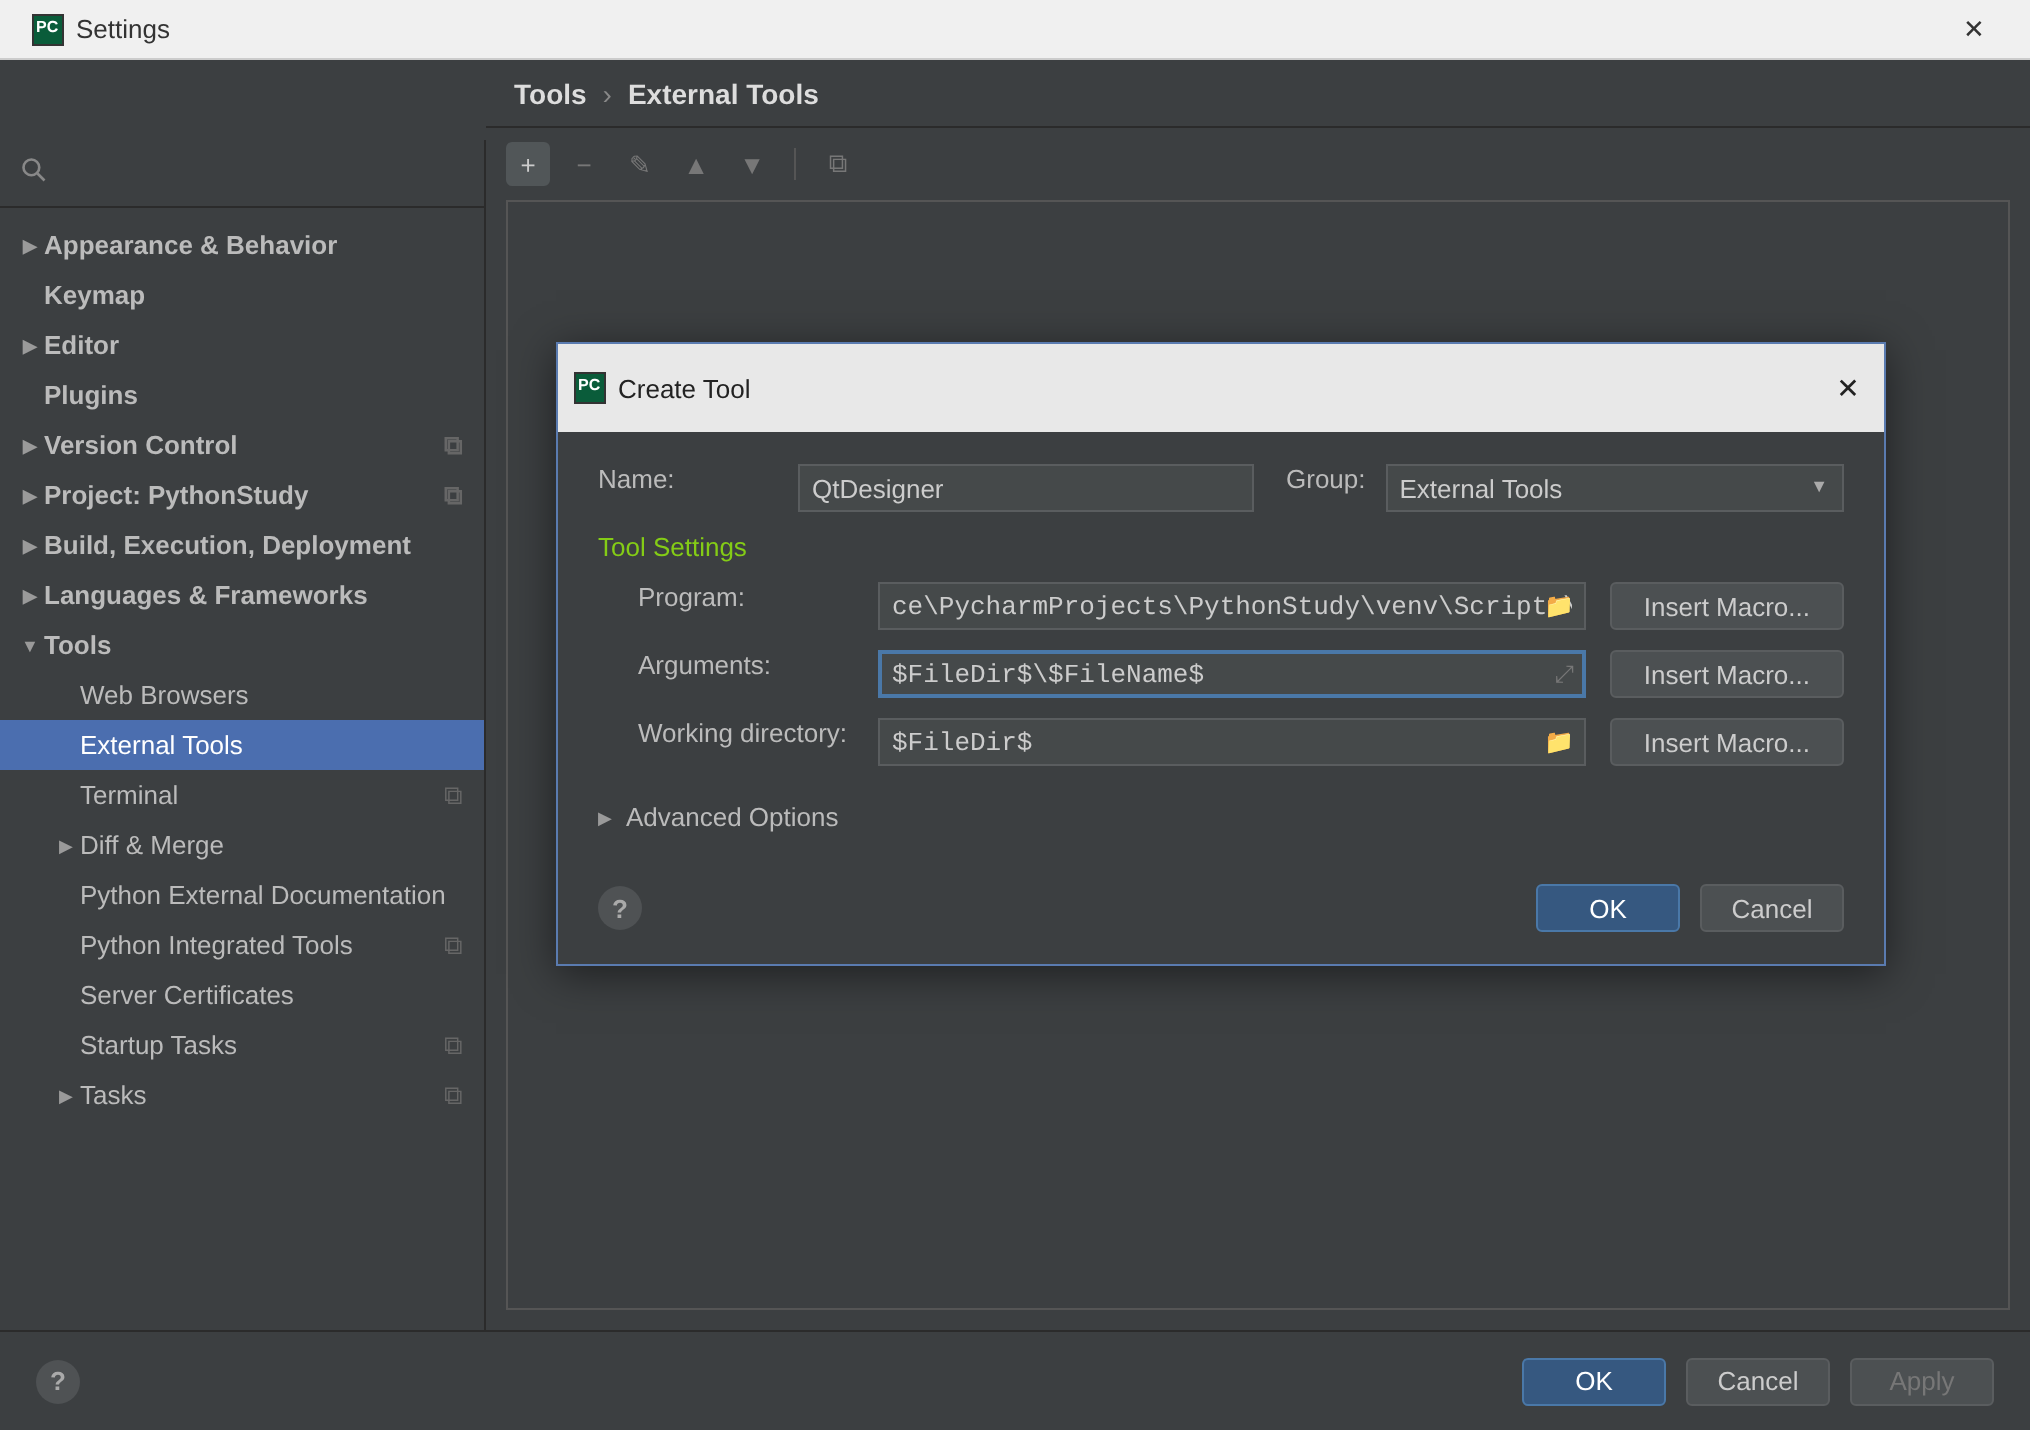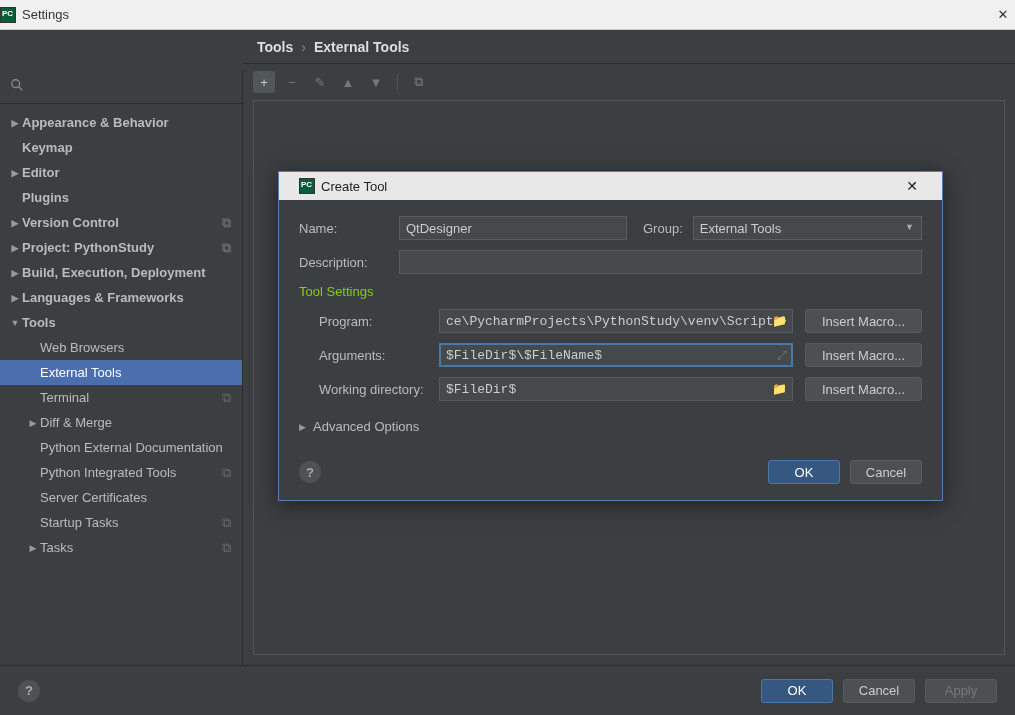--- a/index.html
+++ b/index.html
@@ -1,17 +1,17 @@
 <!DOCTYPE html>
 <html><head>
 <meta charset="utf-8">
 <style>
 * { box-sizing: border-box; margin: 0; padding: 0; }
 html, body { width: 1015px; height: 715px; overflow: hidden; font-family: "Segoe UI", Arial, sans-serif; font-size: 13px; background: #3c3f41; color: #bbbbbb; }
-.titlebar { height: 30px; background: #f0f0f0; display: flex; align-items: center; padding: 0 0; color: #333; border-bottom: 1px solid #ccc; }
+.titlebar { height: 30px; background: #f0f0f0; display: flex; align-items: center; padding: 0 16px; color: #333; border-bottom: 1px solid #ccc; }
 .titlebar .tb-icon { width: 16px; height: 16px; background: #0a5c3a; border: 1px solid #333; margin-right: 6px; position: relative; }
 .titlebar .tb-icon::after { content: "PC"; position: absolute; font-size: 8px; color: #fff; left: 1px; top: 1px; font-weight: bold; }
 .titlebar .tb-title { flex: 1; }
 .titlebar .tb-close { width: 24px; text-align: center; }
 .body { display: flex; height: calc(100% - 30px - 50px); background: #3c3f41; }
 .sidebar { width: 243px; background: #3c3f41; border-right: 1px solid #2b2b2b; display: flex; flex-direction: column; margin-top: 40px; }
 .search { height: 34px; display: flex; align-items: center; padding: 0 10px; border-bottom: 1px solid #2b2b2b; }
 .search .sicon { width: 20px; color: #888; }
 .search input { flex: 1; background: transparent; border: none; outline: none; color: #bbb; font-size: 13px; }
 .tree { flex: 1; overflow: auto; padding-top: 6px; }
@@ -33,27 +33,27 @@
 .toolbar .tbtn.active { background: #515658; color: #ccc; }
 .canvas { flex: 1; margin: 0 10px 10px 10px; border: 1px solid #555; background: #3c3f41; position: relative; }
 .footer { height: 50px; background: #3c3f41; border-top: 1px solid #2b2b2b; display: flex; align-items: center; padding: 0 18px; }
 .footer .help { width: 22px; height: 22px; border-radius: 50%; background: #4f5254; color: #aaa; display: flex; align-items: center; justify-content: center; font-weight: bold; font-size: 13px; }
 .footer .spacer { flex: 1; }
 .btn { height: 24px; min-width: 72px; padding: 0 14px; background: #4c5052; border: 1px solid #5a5d5f; color: #ccc; border-radius: 3px; font-size: 13px; display: inline-flex; align-items: center; justify-content: center; margin-left: 10px; cursor: pointer; }
 .btn.primary { background: #365880; border-color: #4a78a8; color: #fff; }
 .btn.disabled { color: #777; }
 
 .dialog { position: absolute; left: 279px; top: 174px; width: 665px; background: #3c3f41; border: 1px solid #5a7bb0; box-shadow: 0 4px 20px rgba(0,0,0,.5); }
-.dlg-title { height: 28px; background: #e8e8e8; color: #222; display: flex; align-items: center; padding: 0 20px; }
+.dlg-title { height: 44px; background: #e8e8e8; color: #222; display: flex; align-items: center; padding: 0 8px; }
 .dlg-title .tb-icon2 { width: 16px; height: 16px; background: #0a5c3a; border: 1px solid #333; margin-right: 6px; position: relative; }
 .dlg-title .tb-icon2::after { content: "PC"; position: absolute; font-size: 8px; color: #fff; left: 1px; top: 1px; font-weight: bold; }
 .dlg-title .dt-text { flex: 1; }
 .dlg-title .dt-close { width: 20px; text-align: center; font-size: 14px; }
 .dlg-body { padding: 16px 20px 16px 20px; }
-.frow { display: flex; align-items: center; margin-bottom: 10px; }
+.frow { display: flex; margin-bottom: 10px; }
 .frow .flabel { width: 100px; color: #bbb; }
 .frow .flabel.wide { width: 140px; padding-left: 20px; }
 .frow .finput { height: 24px; background: #45494a; border: 1px solid #5a5d5f; color: #ccc; padding: 0 6px; font-size: 13px; outline: none; }
 .frow .finput.focus { border: 1px solid #4a78a8; box-shadow: inset 0 0 0 1px #4a78a8; background: #45494a; font-family: "Consolas","Courier New",monospace; }
 .frow .finput.mono { font-family: "Consolas","Courier New",monospace; }
 .frow .grouplabel { margin-left: 16px; margin-right: 10px; }
 .section-title { color: #84cc16; margin: 6px 0 10px 0; }
 .inputwrap { position: relative; display: flex; align-items: center; }
 .inputwrap .endicon { position: absolute; right: 6px; color: #777; font-size: 12px; pointer-events: none; }
 .macro-btn { height: 24px; min-width: 108px; background: #4c5052; border: 1px solid #5a5d5f; color: #ccc; border-radius: 3px; font-size: 13px; margin-left: 12px; padding: 0 16px; cursor: pointer; }
@@ -193,24 +193,20 @@
         <div class="dlg-body">
           <div class="frow">
             <div class="flabel">Name:</div>
             <input class="finput" style="width: 228px;" value="QtDesigner">
             <div class="flabel grouplabel" style="width:auto">Group:</div>
             <div class="selectwrap" style="flex:1">
               <input class="finput" style="width: 100%;" value="External Tools">
               <span class="caret">▼</span>
             </div>
           </div>
-          <div class="frow">
-            <div class="flabel">Description:</div>
-            <input class="finput" style="flex: 1 1 0%;" value="">
-          </div>
 
           <div class="section-title">Tool Settings</div>
 
           <div class="frow">
             <div class="flabel wide">Program:</div>
             <div class="inputwrap" style="flex:1">
               <input class="finput mono" style="width: 100%;" value="ce\PycharmProjects\PythonStudy\venv\Scripts\designer.exe">
               <span class="endicon">📁</span>
             </div>
             <button class="macro-btn">Insert Macro...</button>

